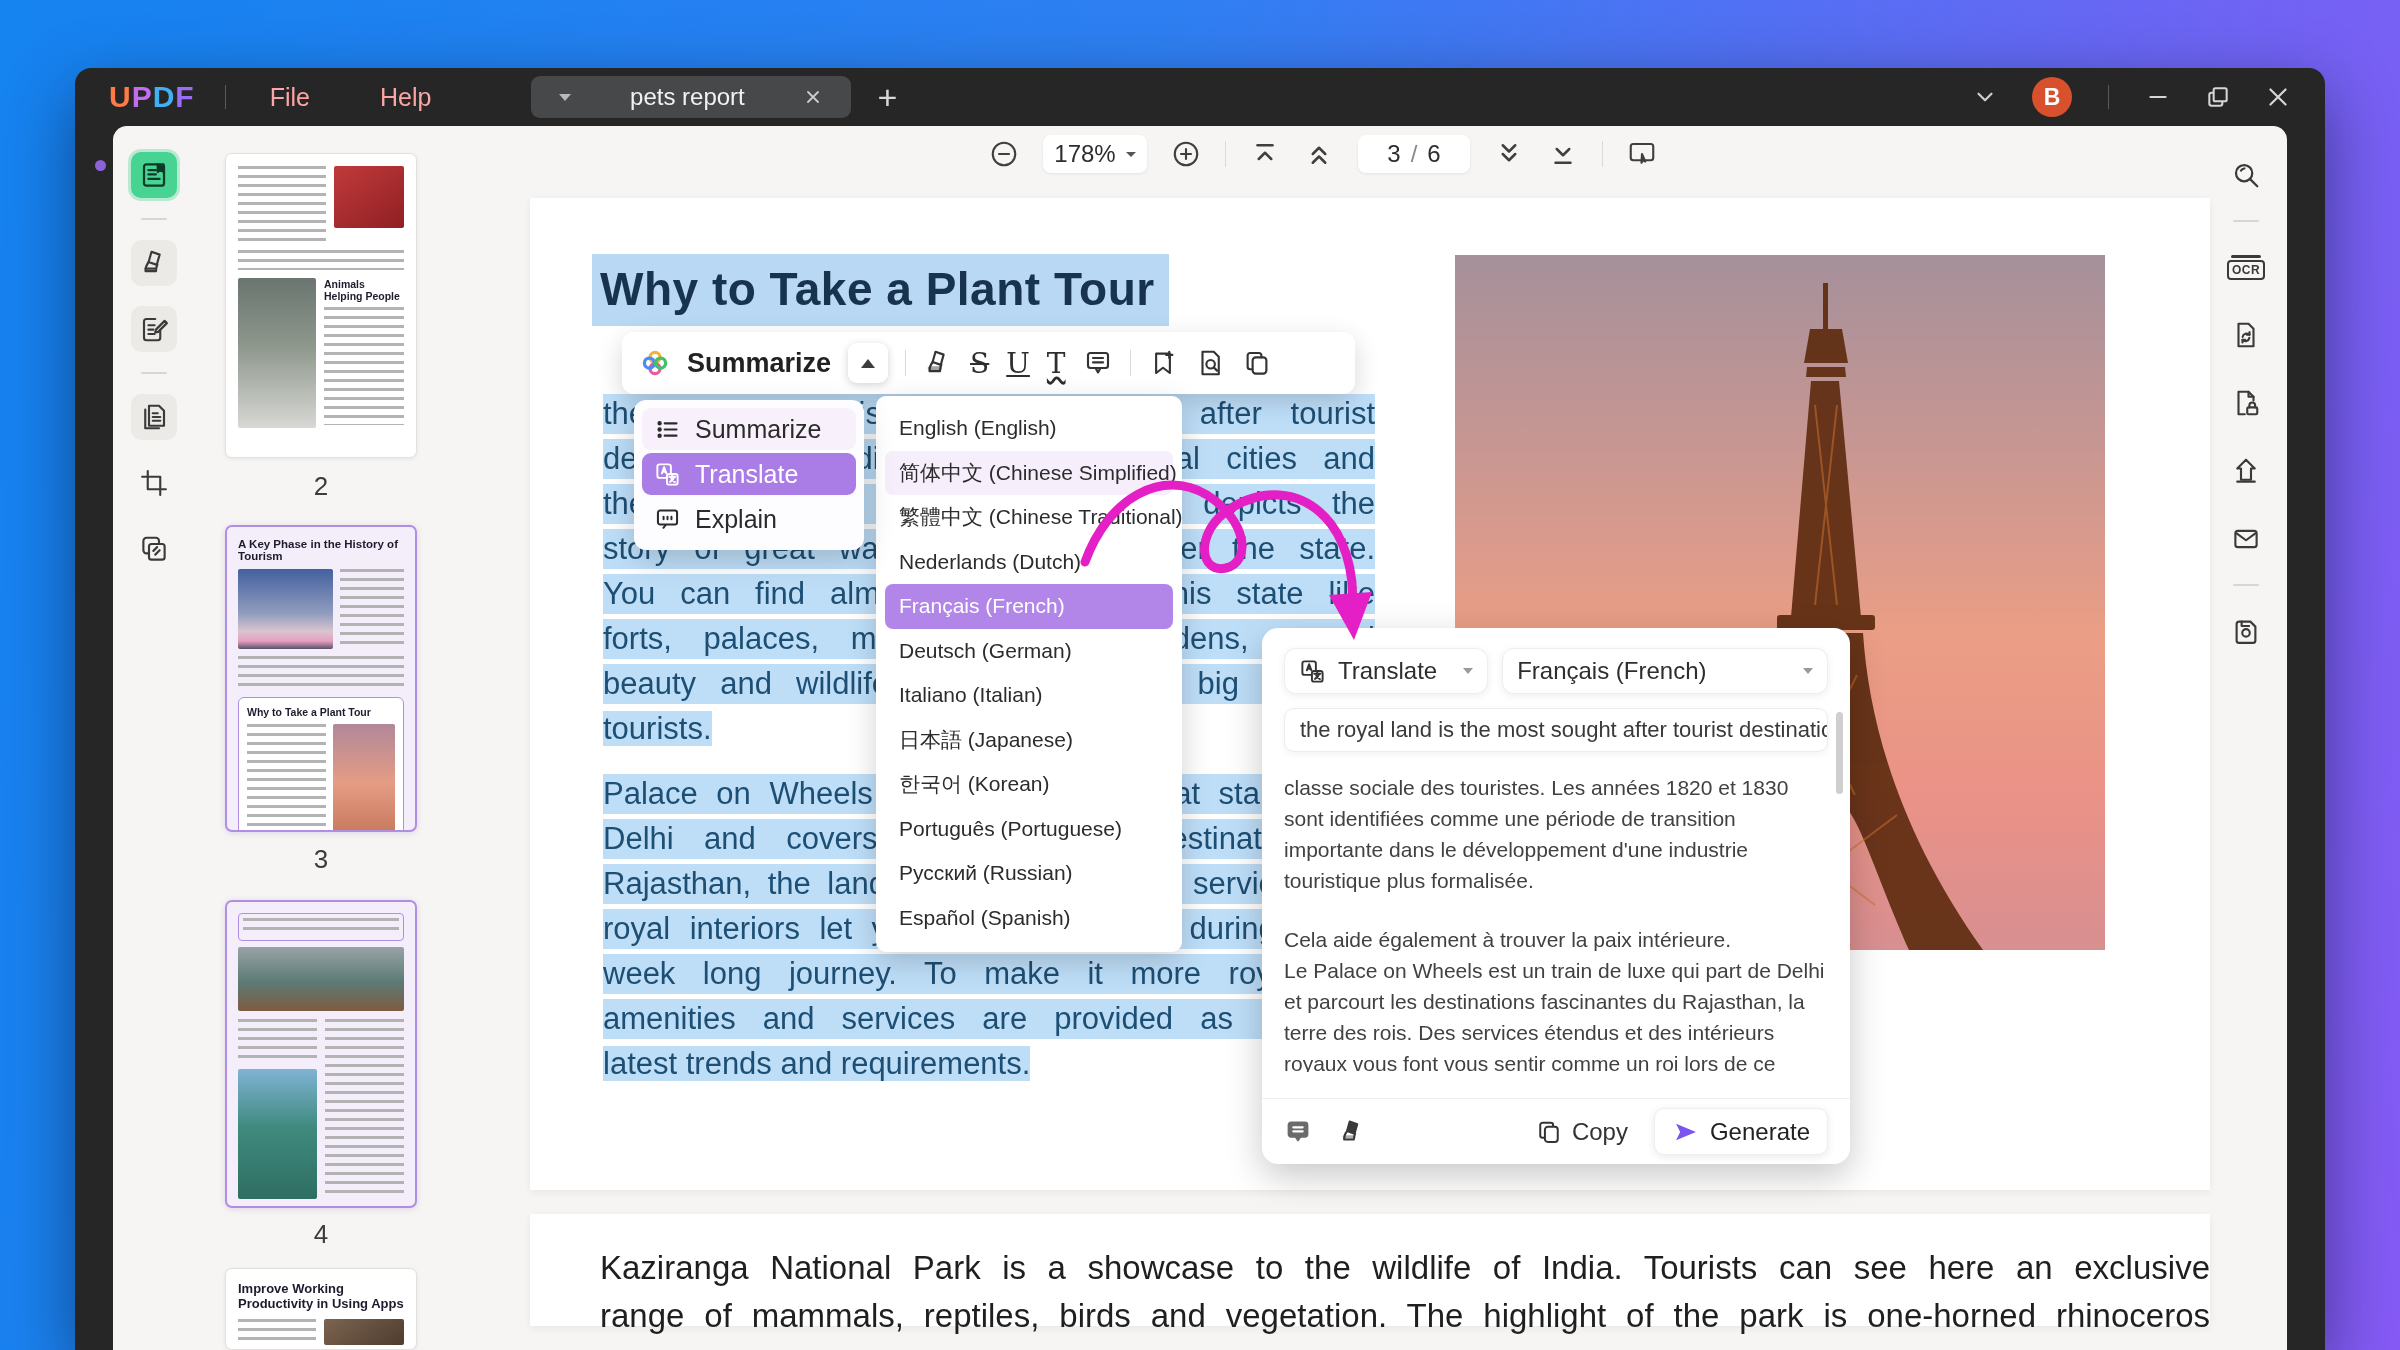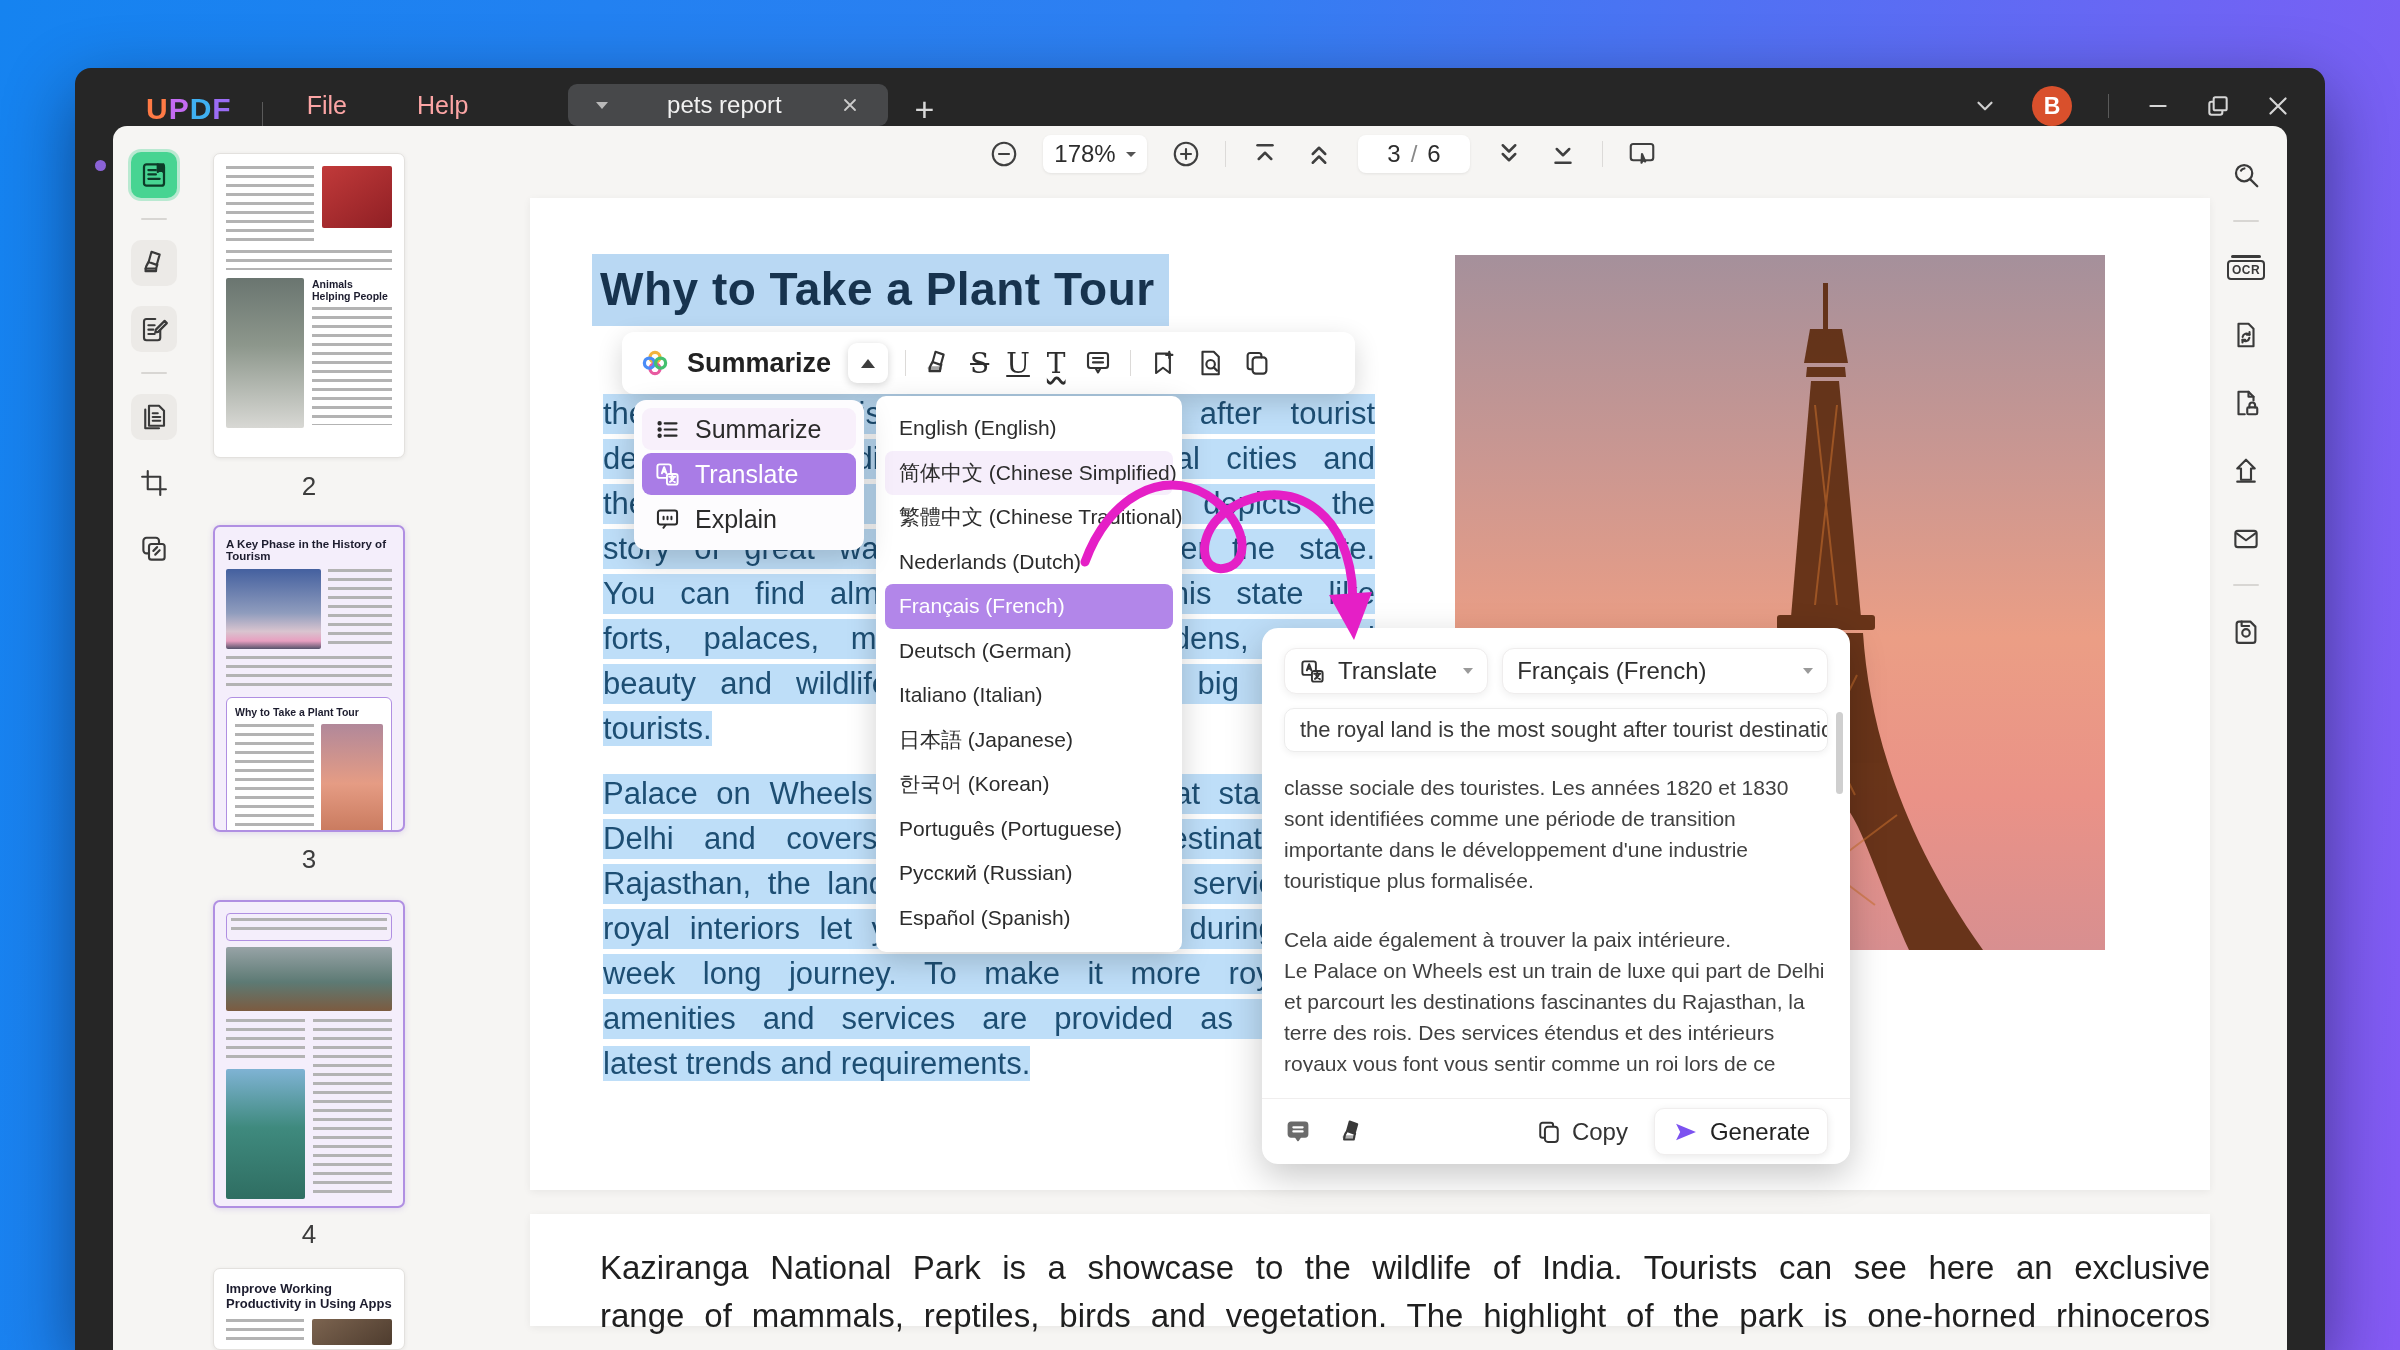--- a/index.html
+++ b/index.html
@@ -5,21 +5,21 @@
   * { margin:0; padding:0; box-sizing:border-box; }
   html,body { width:2400px; height:1350px; overflow:hidden; }
   body { font-family:"Liberation Sans","DejaVu Sans",sans-serif; }
   .screen { position:relative; width:2400px; height:1350px;
             background:linear-gradient(100deg,#1583f0 0%,#2f7ff2 45%,#6a66f4 82%,#865af5 100%); }
 
   
   .window { position:absolute; left:75px; top:68px; width:2250px; height:1282px;
             background:#262626; border-radius:16px 16px 0 0;
             box-shadow:0 24px 70px rgba(0,0,20,.45); }
-  .titlebar { position:relative; height:58px; display:flex; align-items:flex-end; color:#e8e8e8;margin-left:37px; }
+  .titlebar { position:relative; height:58px; display:flex; align-items:center; color:#e8e8e8; }
   .logo { margin-left:34px; font-size:30px; font-weight:700; letter-spacing:1px; }
   .tb-sep { width:1px; height:24px; background:#5a5a5a; margin:0 30px; }
   .menu-item { font-size:25px; color:#fca5a5; padding:6px 14px; margin-right:42px; cursor:default; }
   .doc-tab { display:flex; align-items:center; width:320px; height:42px; margin-left:44px;
              background:#47484a; border-radius:9px; padding:0 28px; }
   .doc-tab .title { flex:1; text-align:center; font-size:24px; color:#f2f2f2; }
   .plus-btn { margin-left:26px; font-size:34px; color:#d8d8d8; line-height:1; }
   .tb-right { margin-left:auto; display:flex; align-items:center; gap:34px; margin-right:34px; }
   .avatar { width:40px; height:40px; border-radius:50%; background:#d9502c; color:#fff;
             font-size:23px; font-weight:700; display:flex; align-items:center; justify-content:center; }
@@ -53,21 +53,21 @@
   .rail-btn.boxed { background:#eceae7; }
   .rail-btn.active { background:#47d492; box-shadow:0 0 0 3px rgba(71,212,146,.35); }
   .rail-btn svg { width:30px; height:30px; }
   .rail-div { width:26px; height:2px; background:#d8d6d3; border-radius:1px; }
   .ocr-chip { border:2.5px solid #3a3a3a; border-radius:4px; font-size:12px; font-weight:700;
               color:#3a3a3a; padding:1px 3px; letter-spacing:.5px; }
   .ocr-wrap { display:flex; flex-direction:column; align-items:center; gap:2px;text-align:right; }
   .ocr-line { width:30px; height:3px; border-radius:2px; background:#3a3a3a; }
 
   
-  .thumbs { position:absolute; left:70px; top:0; width:250px; bottom:0;text-decoration:underline; }
+  .thumbs { position:absolute; left:82px; top:0; width:250px; bottom:0;text-decoration:underline; }
   .thumb { position:absolute; left:30px; width:192px; border-radius:7px; overflow:hidden; }
   .thumb.plain { background:#fff; border:1px solid #e3e1de; box-shadow:0 1px 4px rgba(0,0,0,.07); }
   .thumb.sel { background:#f4eefb; border:2px solid #b08fe2; box-shadow:0 1px 6px rgba(120,80,200,.2); }
   .pg-num { position:absolute; width:192px; left:30px; text-align:center; font-size:26px; color:#3c3c3c; }
   .bars { background:repeating-linear-gradient(180deg,#b3b3b3 0 3px,transparent 3px 9px); }
   .mini-h { font-weight:700; color:#1c1c2e; }
   .ph { border-radius:2px; }
 
   
   .page { position:absolute; left:417px; width:1680px; background:#fff; box-shadow:0 2px 8px rgba(0,0,0,.06); }

